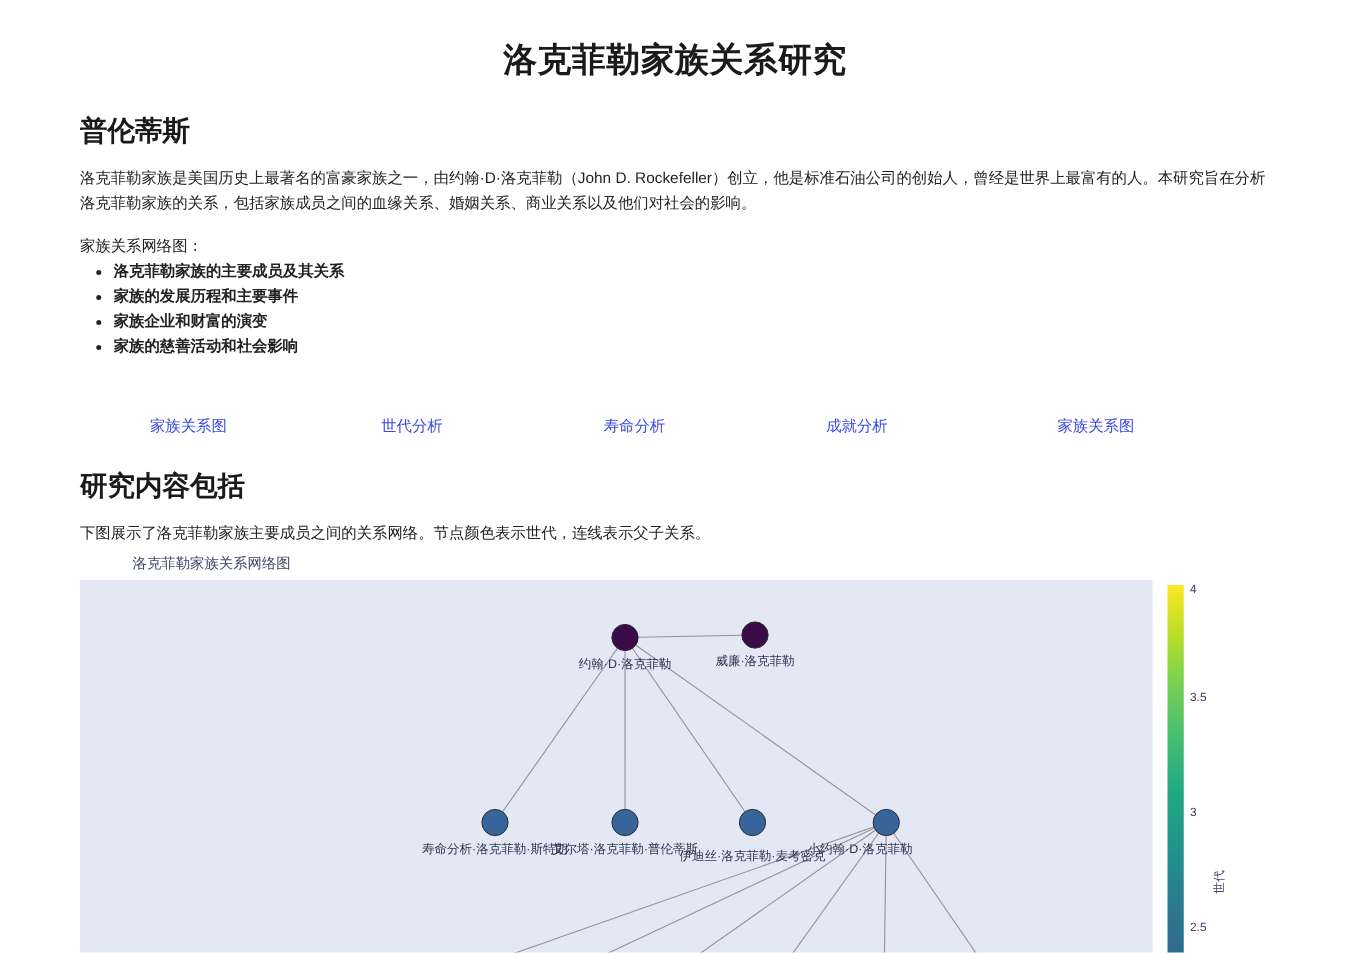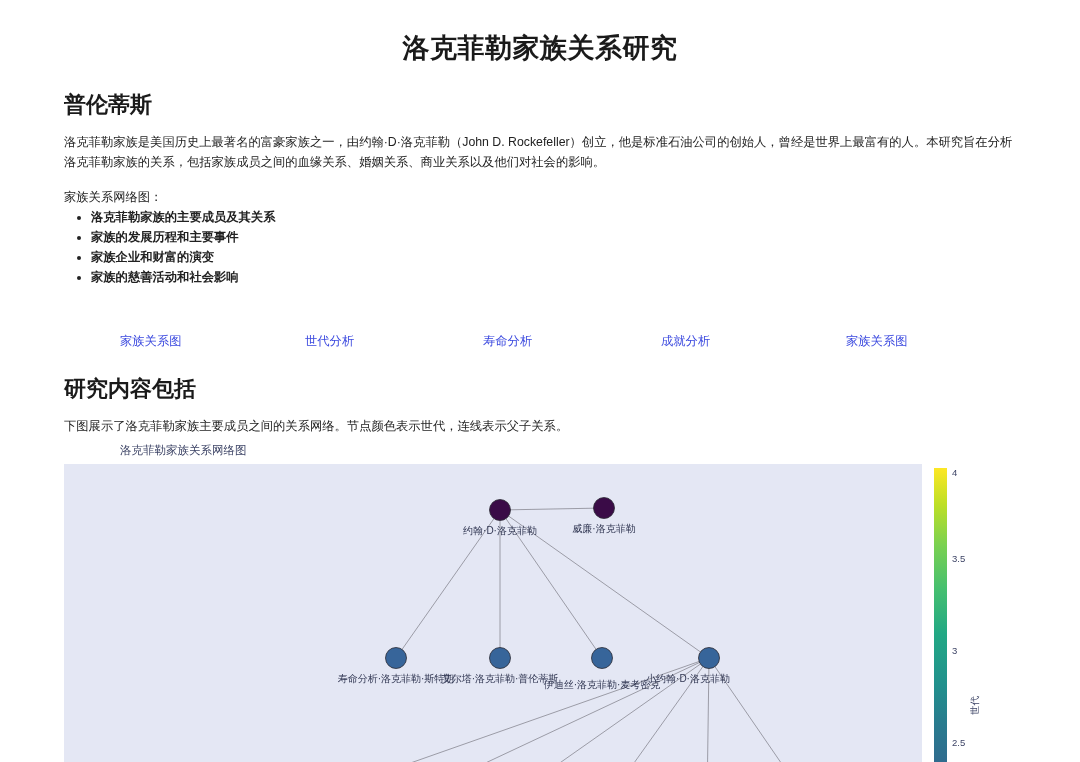--- a/index.html
+++ b/index.html
@@ -78,21 +78,21 @@
 
   
   .plot-wrap {
     position: relative;
     margin-top: 8px;
     width: 952px;
     height: 400px;
   }
   .plot-title {
     position: absolute;
-    left: 56px; top: 0;
+    left: 42px; top: 0;
     font-size: 11.5px;
     color: #3d4466;
     text-align: center;
   }
   .plot-area {
     position: absolute;
     left: 0; top: 21px;
     width: 858px; height: 379px;
     background: #e4e7f4;
     overflow: hidden;

